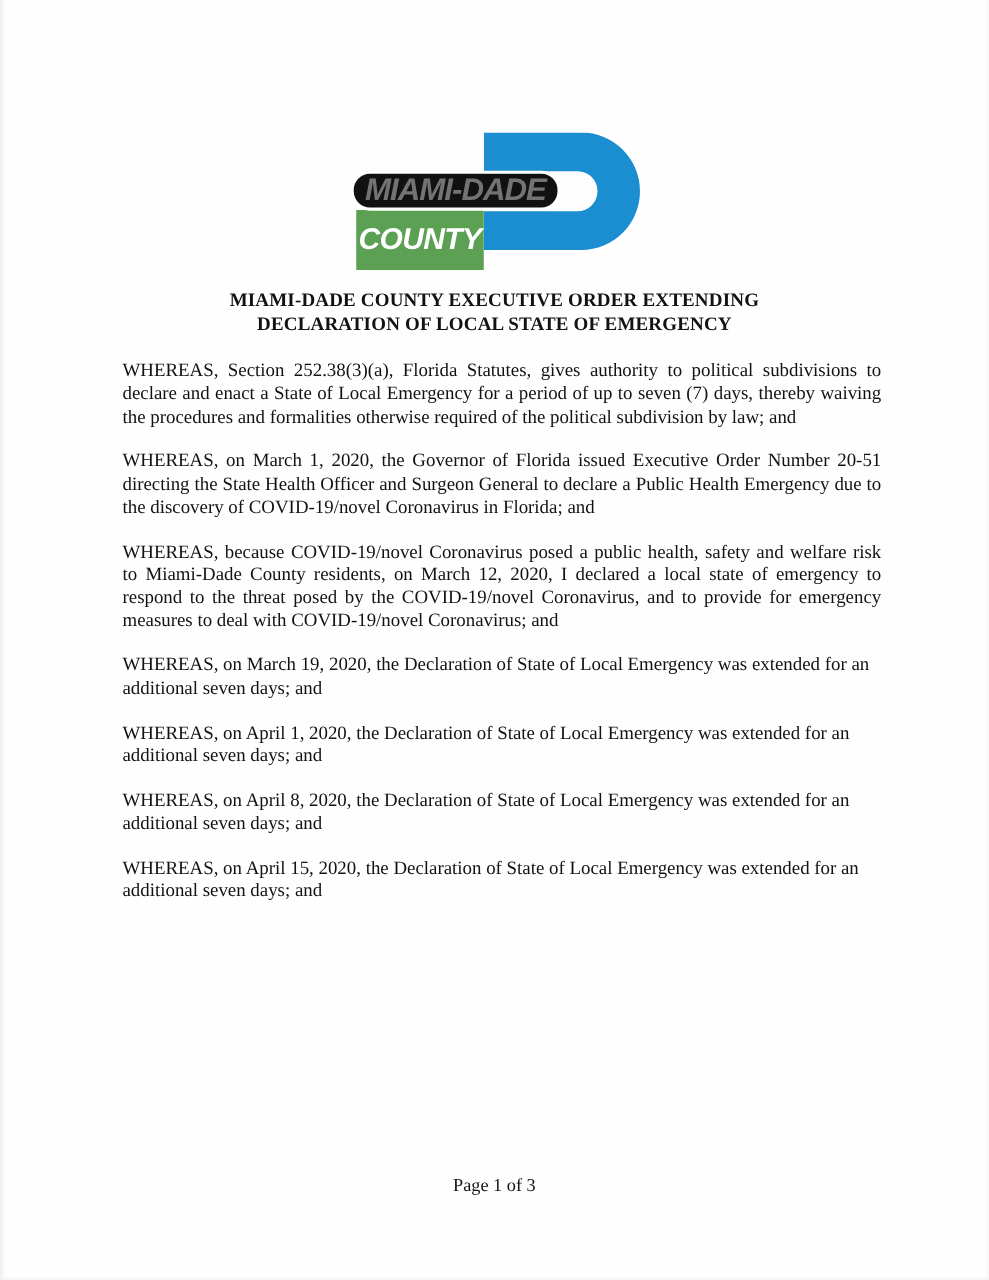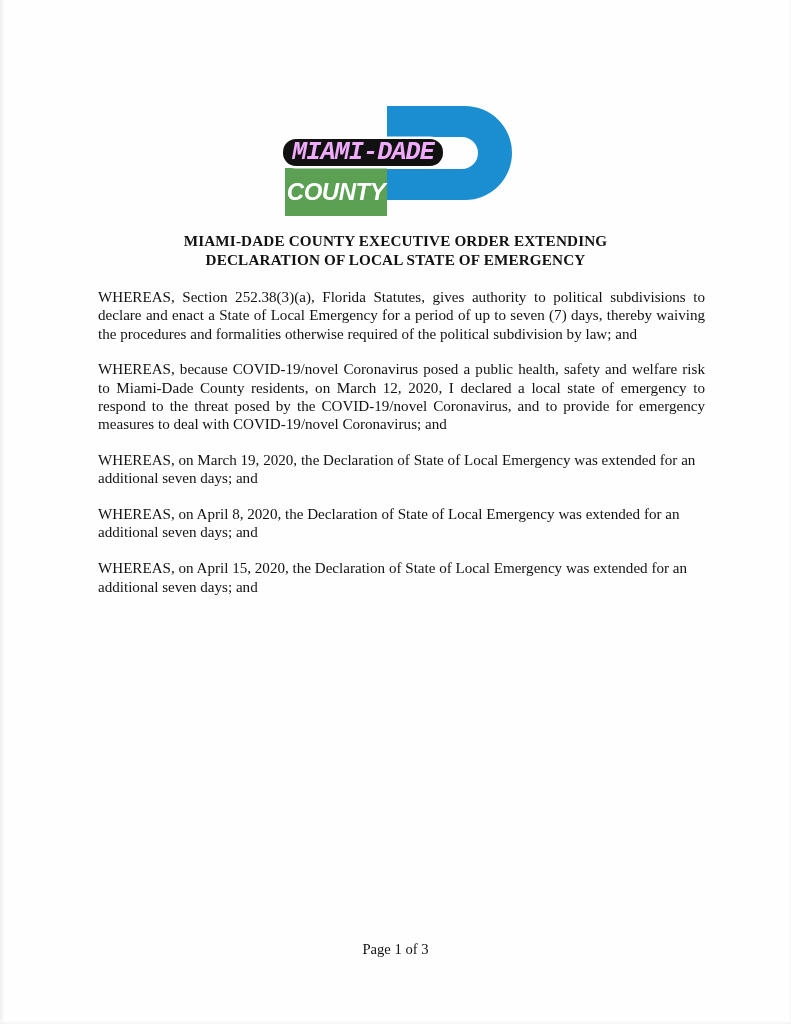--- a/index.html
+++ b/index.html
@@ -73,26 +73,26 @@
     height: 27px;
     background: #111111;
     border-radius: 13px;
     padding: 0 9px;
     display: flex;
     align-items: center;
     box-shadow: 0 0 0 2.5px #ffffff;
     z-index: 3;
   }
   .logo-miamidade span {
-    font-family: Liberation Mono, monospace;
+    font-family: Liberation Sans, sans-serif;
     font-weight: bold;
     font-style: italic;
     font-size: 25px;
     letter-spacing: -0.8px;
-    color: #f0abfc;
+    color: #737373;
     -webkit-text-stroke: 0;
     line-height: 1;
     white-space: nowrap;
     transform: skewX(0deg);
   }
   .logo-county-box {
     position: absolute;
     left: 2px;
     top: 62px;
     width: 102px;
@@ -179,22 +179,24 @@
       </div>
     </div>
 
     <div class="doc-title">
       <span class="tline">MIAMI-DADE COUNTY EXECUTIVE ORDER EXTENDING</span>
       <span class="tline">DECLARATION OF LOCAL STATE OF EMERGENCY</span>
     </div>
 
     <div class="body-block" id="body-block">
         <p class="para justified">WHEREAS, Section 252.38(3)(a), Florida Statutes, gives authority to political subdivisions to declare and enact a State of Local Emergency for a period of up to seven (7) days, thereby waiving the procedures and formalities otherwise required of the political subdivision by law; and</p>
+        <p class="para justified">WHEREAS, on March 1, 2020, the Governor of Florida issued Executive Order Number 20-51 directing the State Health Officer and Surgeon General to declare a Public Health Emergency due to the discovery of COVID-19/novel Coronavirus in Florida; and</p>
         <p class="para justified">WHEREAS, because COVID-19/novel Coronavirus posed a public health, safety and welfare risk to Miami-Dade County residents, on March 12, 2020, I declared a local state of emergency to respond to the threat posed by the COVID-19/novel Coronavirus, and to provide for emergency measures to deal with COVID-19/novel Coronavirus; and</p>
         <p class="para">WHEREAS, on March 19, 2020, the Declaration of State of Local Emergency was extended for an additional seven days; and</p>
+        <p class="para">WHEREAS, on April 1, 2020, the Declaration of State of Local Emergency was extended for an additional seven days; and</p>
         <p class="para">WHEREAS, on April 8, 2020, the Declaration of State of Local Emergency was extended for an additional seven days; and</p>
         <p class="para">WHEREAS, on April 15, 2020, the Declaration of State of Local Emergency was extended for an additional seven days; and</p>
       </div>
 
     <div class="footer">
       <span>Page 1 of 3</span>
     </div>
 
   </div>
 </div>

